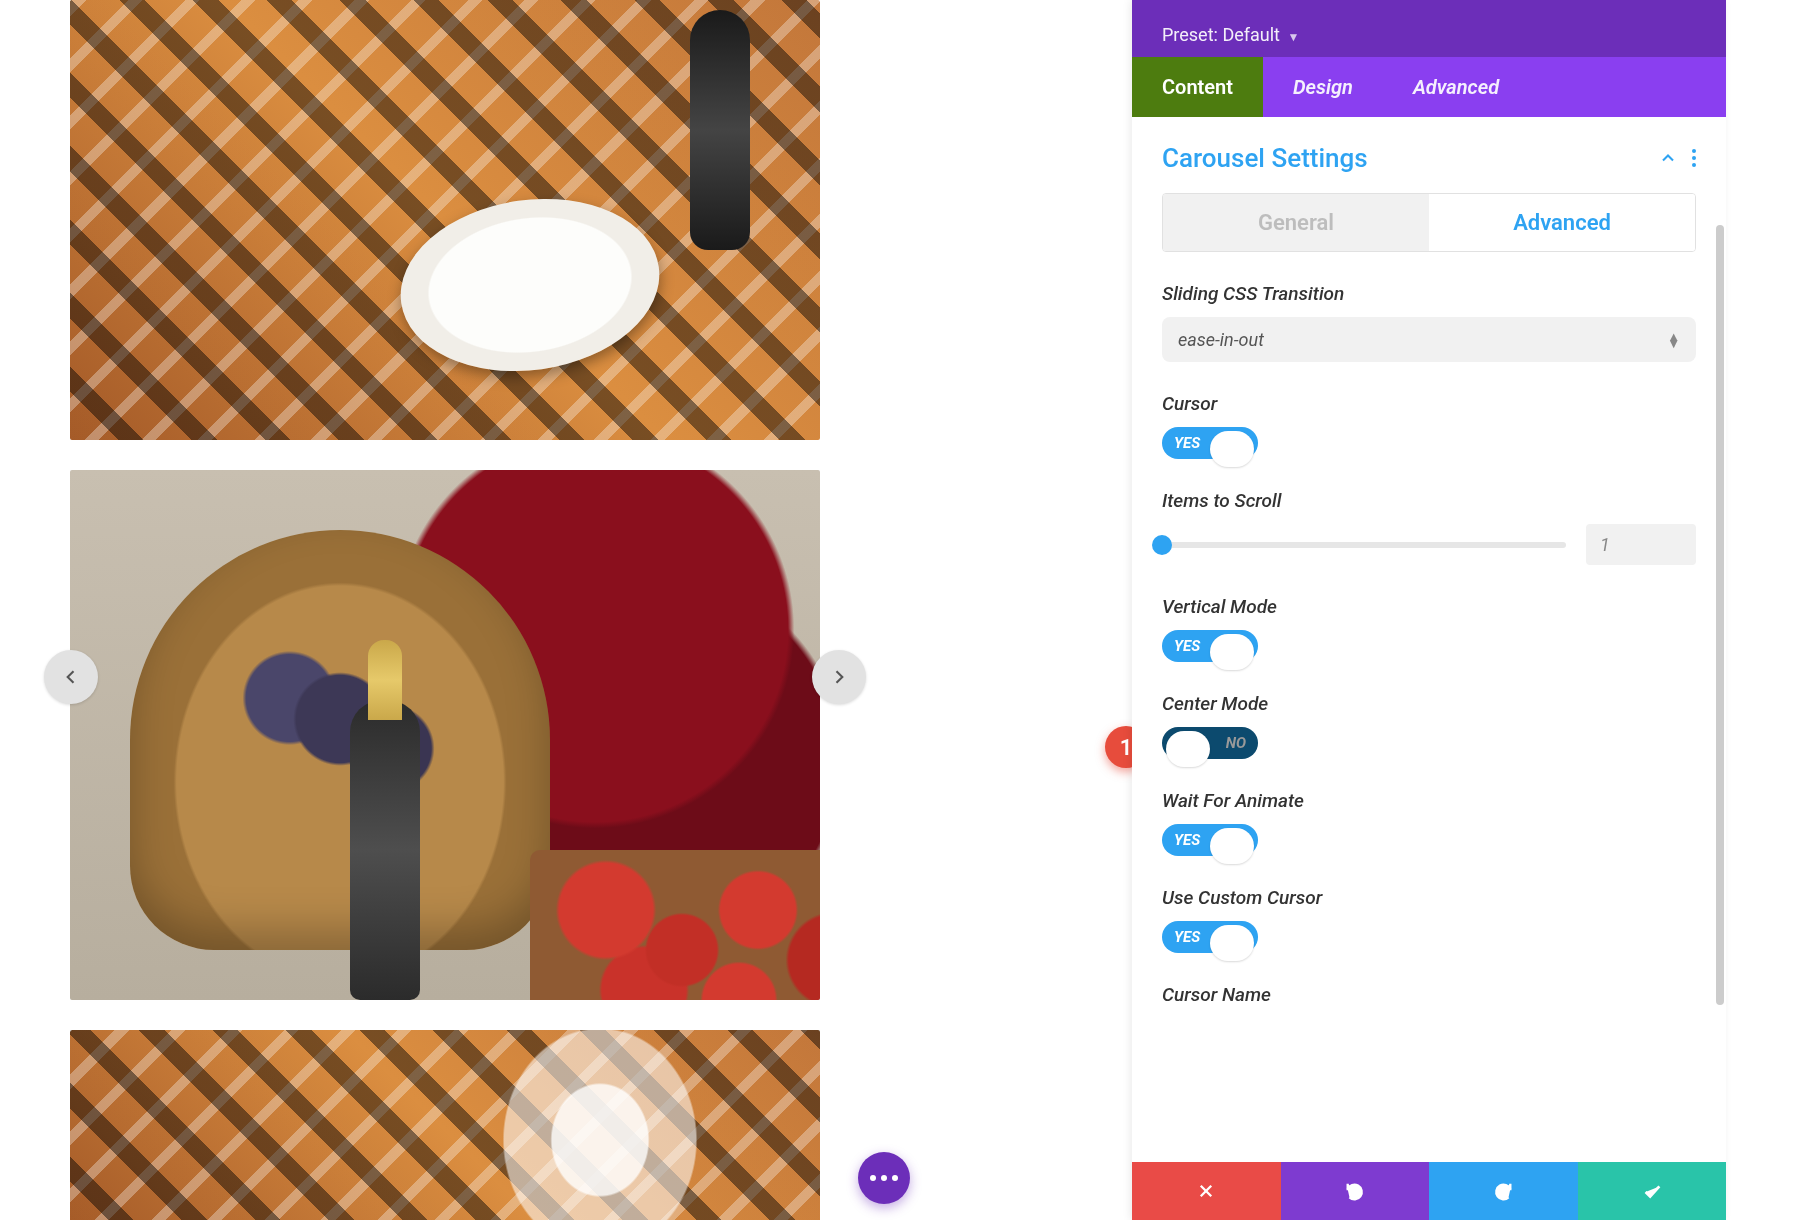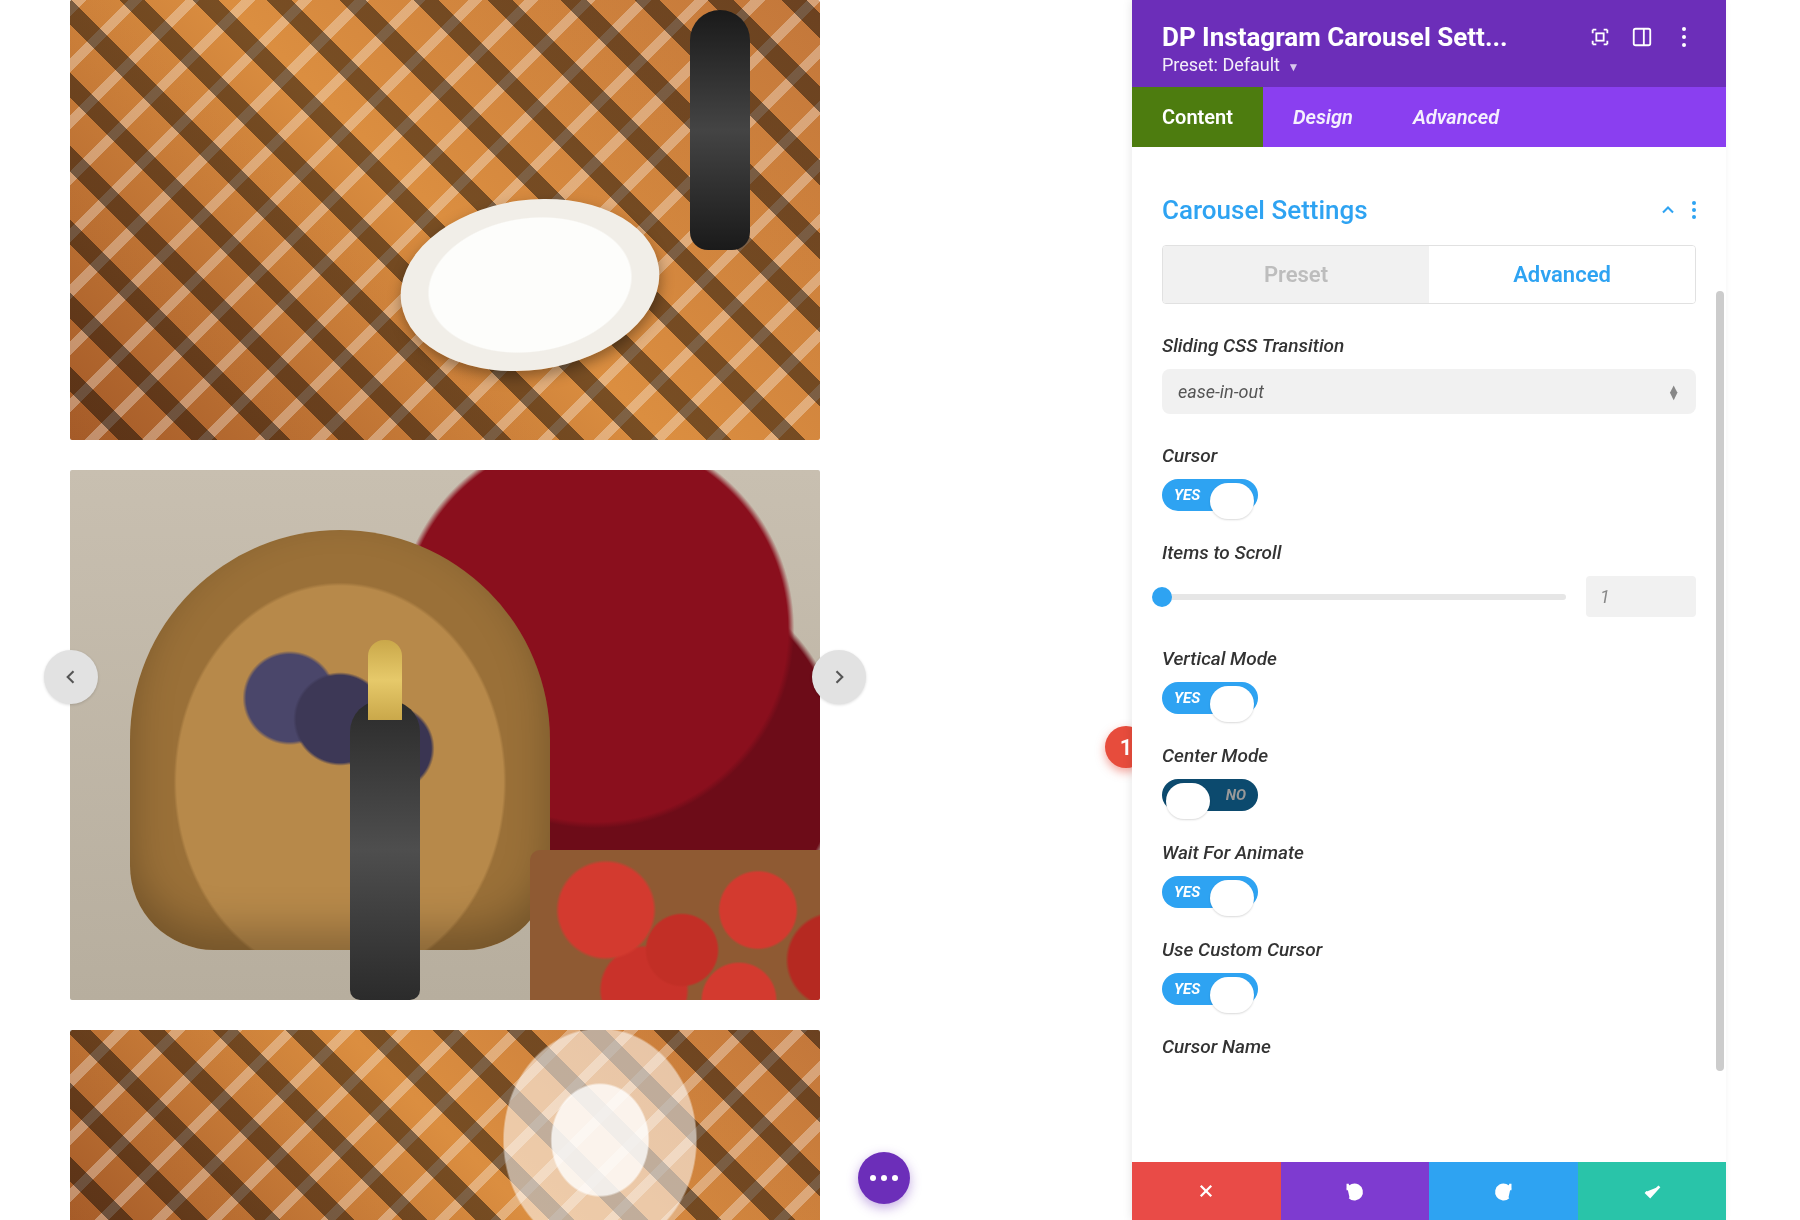--- a/index.html
+++ b/index.html
@@ -147,21 +147,21 @@
   .hdr-icon{width:24px;height:24px;flex:0 0 auto;display:flex;align-items:center;justify-content:center;cursor:pointer;}
   .hdr-icon svg{stroke:#fff;fill:none;}
   .preset-row{margin-top:2px;font-size:18px;opacity:.92;}
   .preset-row .caret{font-size:12px;opacity:.8;margin-left:3px;}
 
   .tabs{display:flex;background:#8a3ff0;}
   .tab{flex:0 0 auto;padding:18px 30px;font-size:20px;font-weight:600;color:#fff;cursor:pointer;}
   .tab.active{background:#4d7c0f;}
   .tab:not(.active){opacity:.92;font-style:italic;}
 
-  .panel-body{flex:1;overflow-y:auto;padding:12px 30px 0 30px;position:relative;margin-top:36px;}
+  .panel-body{flex:1;overflow-y:auto;padding:26px 30px 0 30px;position:relative;}
 
   .section-head{display:flex;align-items:center;gap:14px;margin-bottom:20px;}
   .section-title{color:#2ea3f2;font-size:26px;font-weight:500;flex:1;}
   .sec-icon{color:#2ea3f2;display:flex;align-items:center;justify-content:center;cursor:pointer;}
   .sec-icon svg{stroke:#2ea3f2;fill:none;}
   .kebab-v{display:flex;flex-direction:column;gap:3px;}
   .kebab-v i{width:4px;height:4px;border-radius:50%;background:#2ea3f2;display:block;}
 
   .subtabs{display:flex;border:1px solid #e1e1e1;border-radius:4px;overflow:hidden;margin-bottom:30px;}
   .subtab{flex:1;text-align:center;padding:16px 0;font-size:22px;font-weight:600;cursor:pointer;}
@@ -229,42 +229,20 @@
       <span></span>
       <span></span>
       <span></span>
     </div>
   </div>
 
   <div class="callout">1</div>
 
   <div class="panel">
     <div class="panel-hdr">
-      <div class="panel-hdr-top">
-        <div class="panel-title">DP Instagram Carousel Sett...</div>
-        <div class="hdr-icon">
-          <svg width="22" height="22" viewBox="0 0 24 24" stroke-width="2">
-            <rect x="8" y="8" width="8" height="8"></rect>
-              <path d="M4 4h4M4 4v4M20 4h-4M20 4v4M4 20h4M4 20v-4M20 20h-4M20 20v-4"></path>
-          </svg>
-        </div>
-        <div class="hdr-icon">
-          <svg width="22" height="22" viewBox="0 0 24 24" stroke-width="2">
-            <rect x="3" y="3" width="18" height="18" rx="2"></rect>
-              <line x1="14" y1="3" x2="14" y2="21"></line>
-          </svg>
-        </div>
-        <div class="hdr-icon">
-          <div class="kebab-v" style="gap:4px;">
-            <i style="background:#fff"></i>
-              <i style="background:#fff"></i>
-              <i style="background:#fff"></i>
-          </div>
-        </div>
-      </div>
       <div class="preset-row">
         <span>Preset:</span>
         <span>Default</span>
         <span class="caret">▼</span>
       </div>
     </div>
 
     <div class="tabs">
       <div class="tab active">Content</div>
       <div class="tab">Design</div>
@@ -284,21 +262,21 @@
         <div class="sec-icon">
           <div class="kebab-v">
               <i></i>
               <i></i>
               <i></i>
             </div>
         </div>
       </div>
 
       <div class="subtabs">
-        <div class="subtab inactive">Preset</div>
+        <div class="subtab inactive">General</div>
         <div class="subtab sel">Advanced</div>
       </div>
 
       <div class="field">
         <div class="field-label">Sliding CSS Transition</div>
         <div class="select">
           <span>ease-in-out</span>
           <span class="sort">▲<br>▼</span>
         </div>
       </div>

